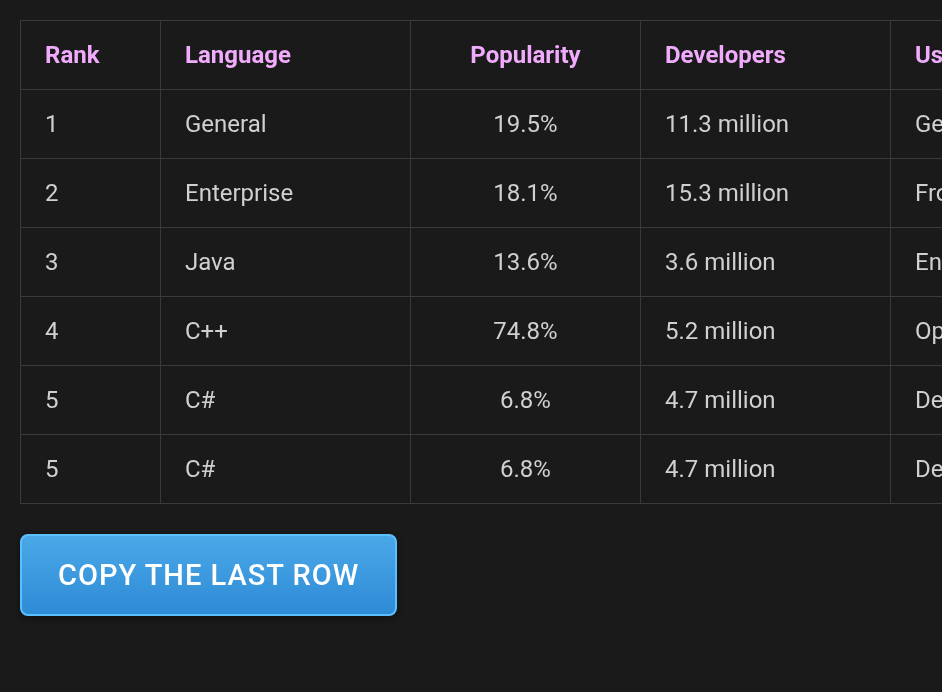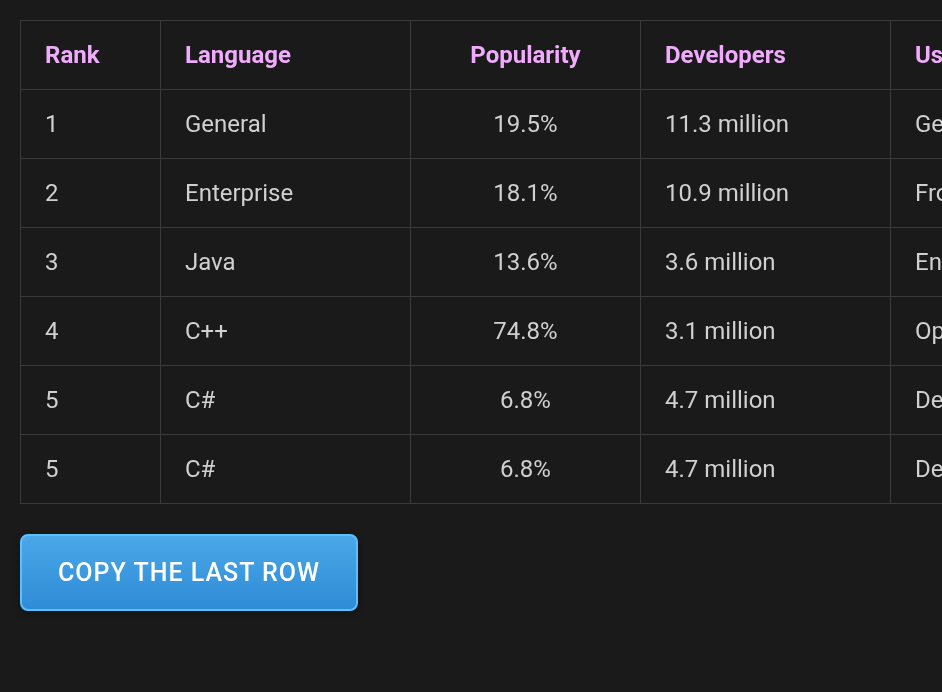--- a/index.html
+++ b/index.html
@@ -64,21 +64,21 @@
     th:nth-child(5), td:nth-child(5) {
       width: 230px;
     }
     
     .copy-button {
       margin-top: 30px;
       background: linear-gradient(180deg, #4aa8e8 0%, #2e8bd6 100%);
       border: 2px solid #5ac0ff;
       border-radius: 8px;
       color: #ffffff;
-      font-size: 25px;
+      font-size: 29px;
       font-weight: 500;
       letter-spacing: 1px;
       padding: 22px 36px;
       cursor: pointer;
       box-shadow: 0 2px 6px rgba(0,0,0,0.4);
       font-family: inherit;
     }
   </style>
 </head>
 <body>
@@ -100,35 +100,35 @@
       <td>1</td>
       <td>General</td>
       <td>19.5%</td>
       <td>11.3 million</td>
       <td>General</td>
     </tr>
     <tr>
       <td>2</td>
       <td>Enterprise</td>
       <td>18.1%</td>
-      <td>10.9 million</td>
+      <td>15.3 million</td>
       <td>Front-end</td>
     </tr>
     <tr>
       <td>3</td>
       <td>Java</td>
       <td>13.6%</td>
       <td>3.6 million</td>
       <td>Enterprise</td>
     </tr>
     <tr>
       <td>4</td>
       <td>C++</td>
       <td>74.8%</td>
-      <td>3.1 million</td>
+      <td>5.2 million</td>
       <td>Operating</td>
     </tr>
     <tr>
       <td>5</td>
       <td>C#</td>
       <td>6.8%</td>
       <td>4.7 million</td>
       <td>Desktop</td>
     </tr>
     <tr>

